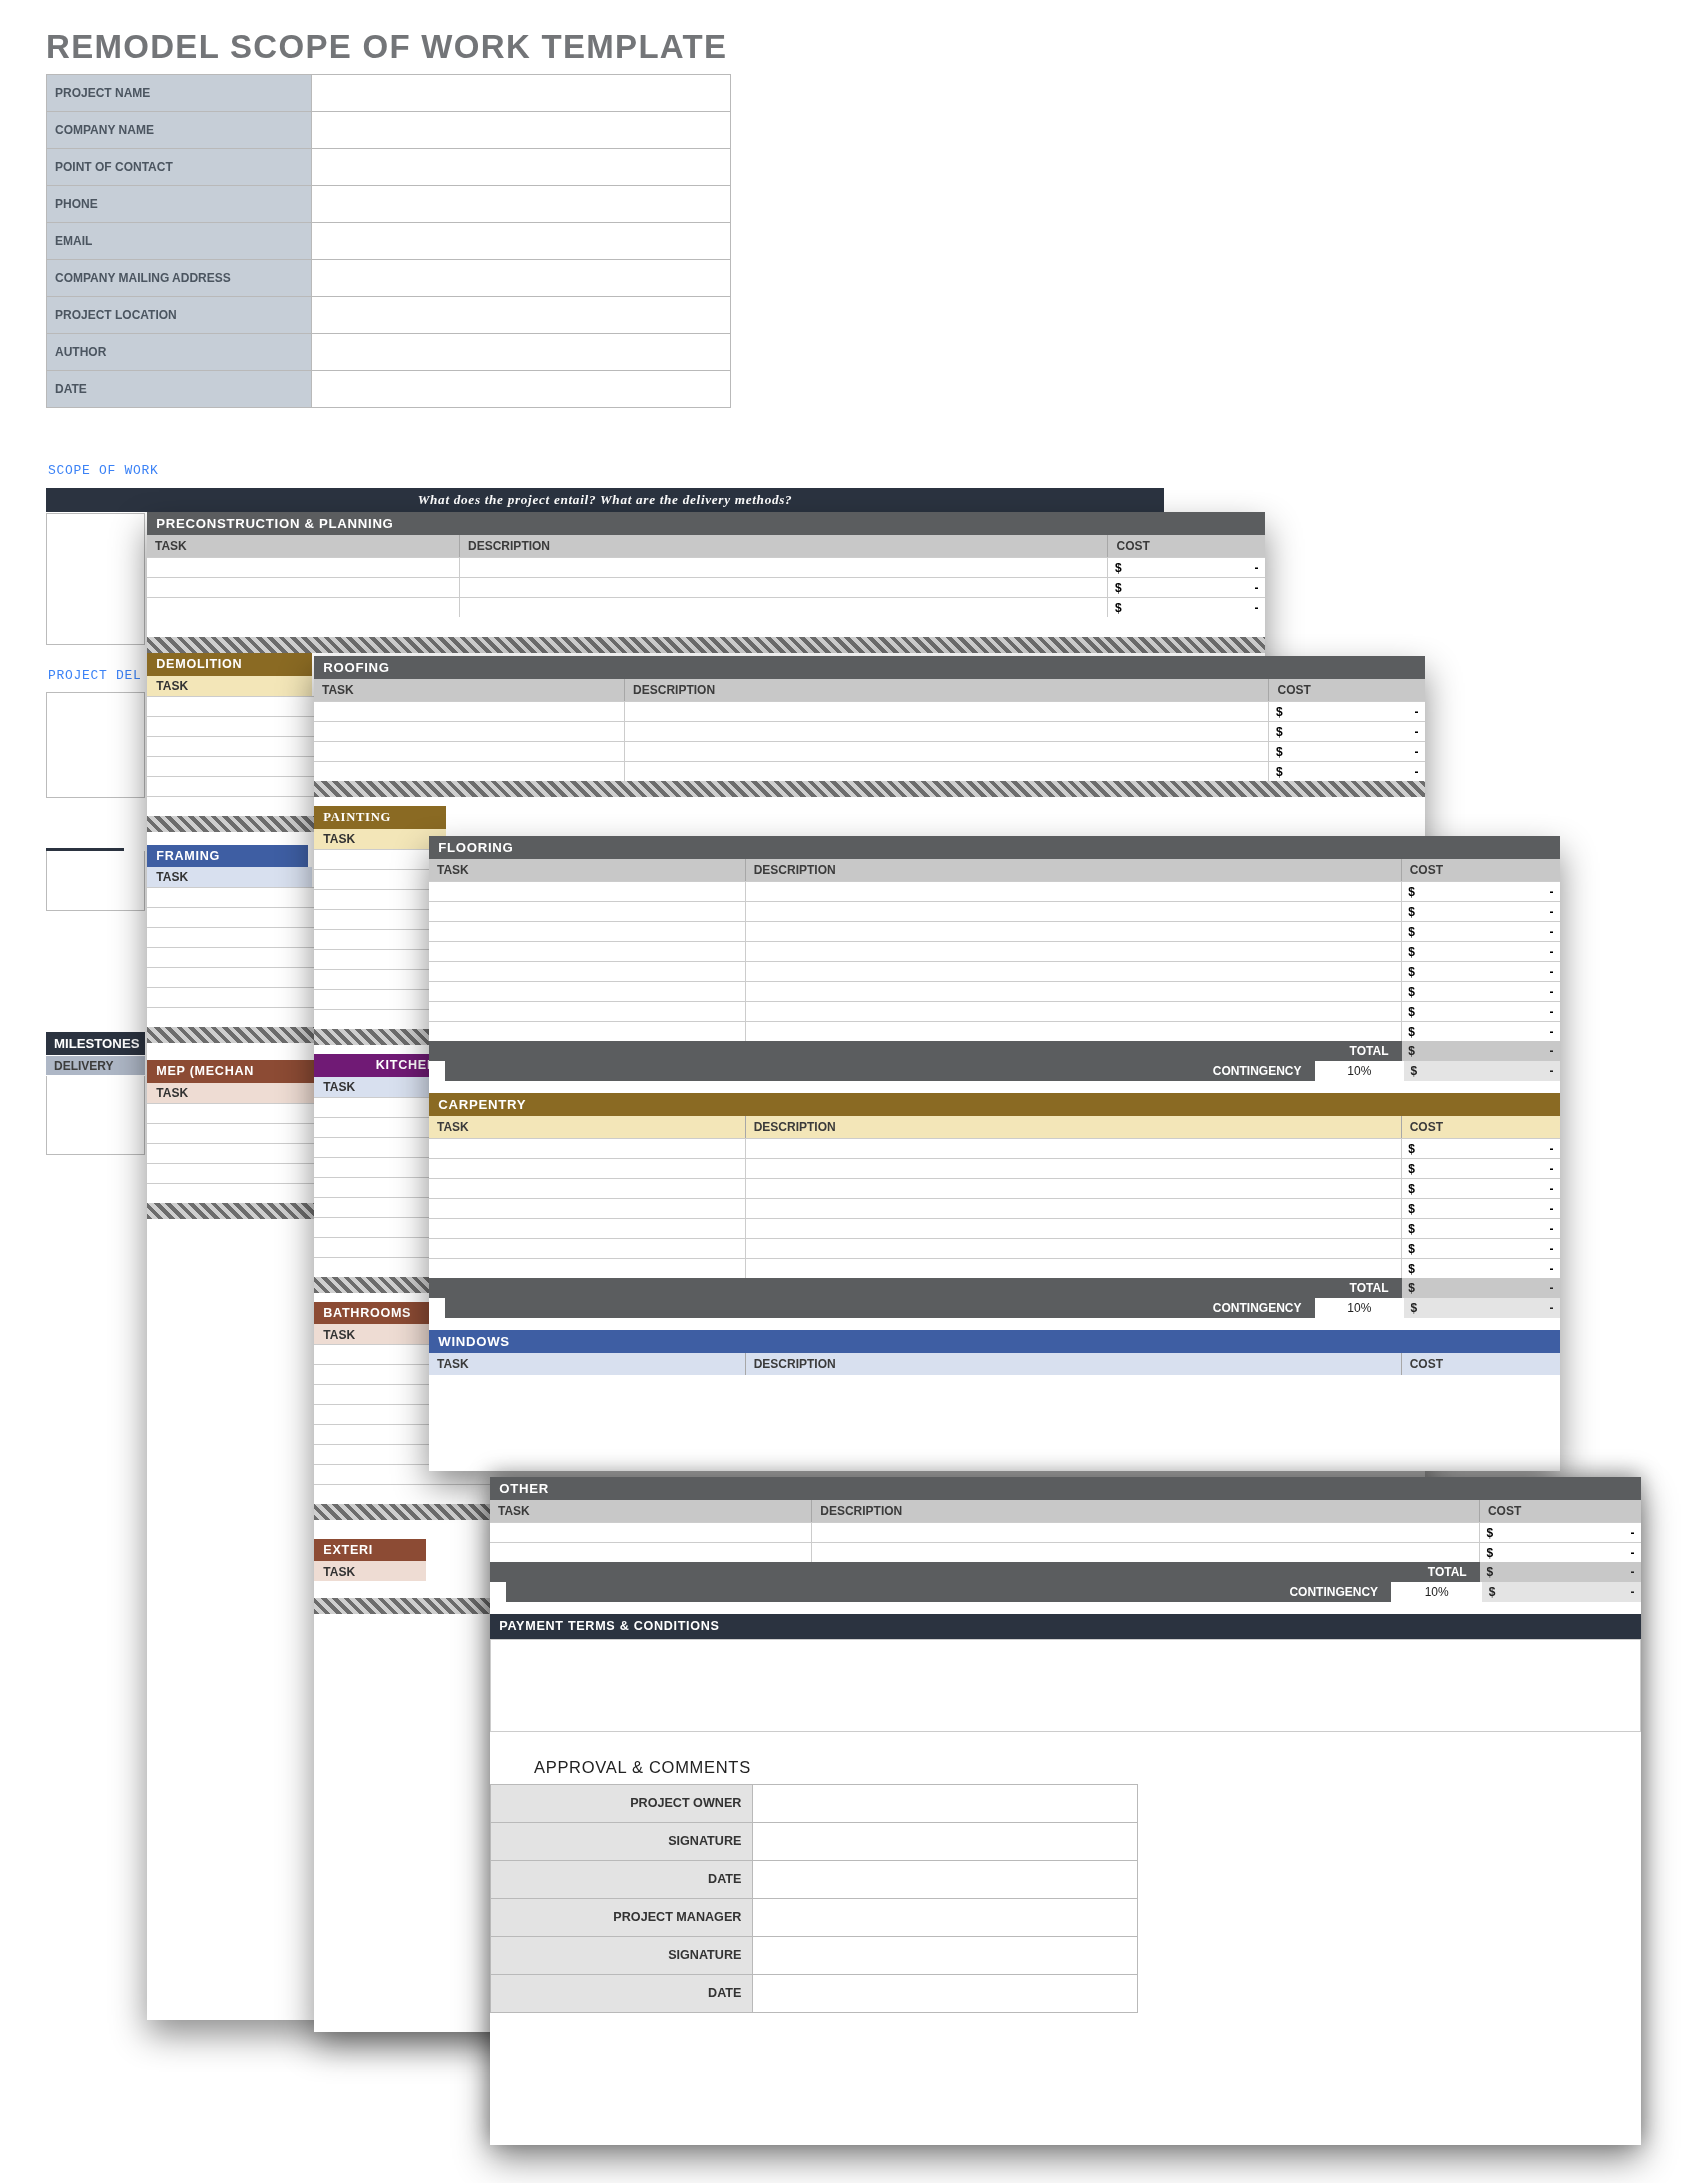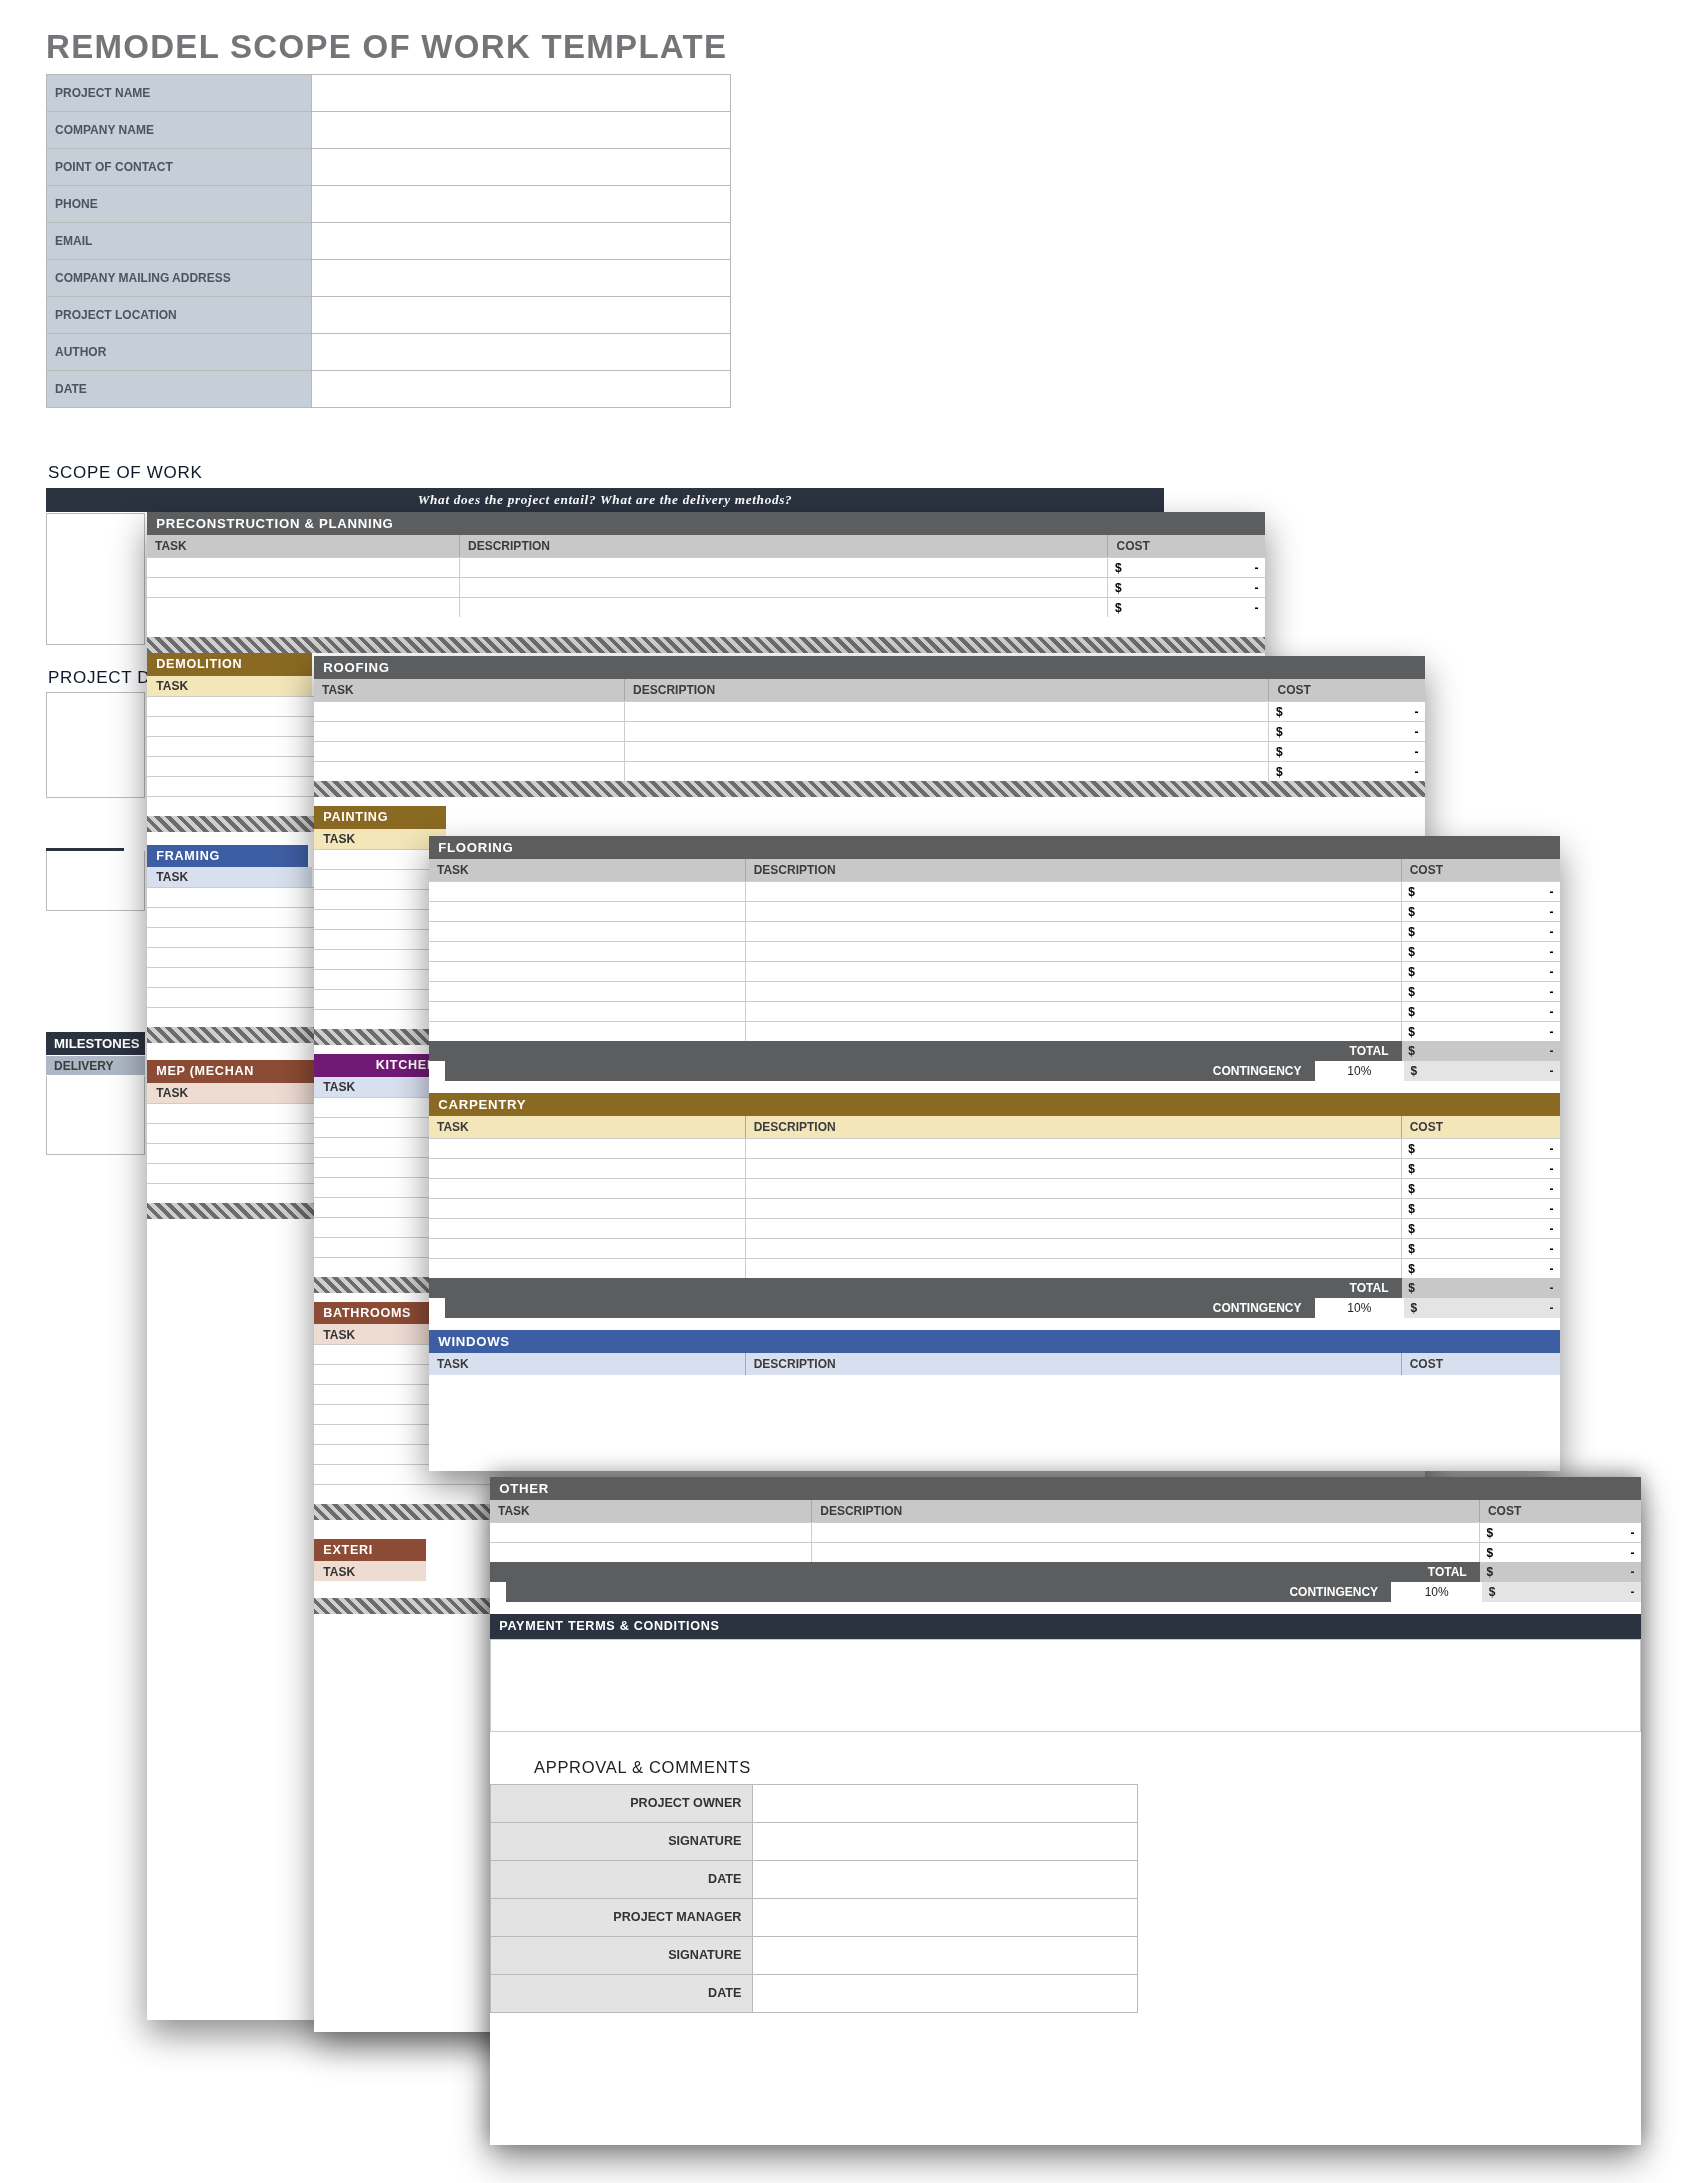--- a/index.html
+++ b/index.html
@@ -32,24 +32,25 @@
     font-size: 12px;
     font-weight: bold;
     color: #4b5560;
     padding: 0 8px;
   }
   .info-table td.label { width: 265px; background: #c6ced7; }
   .info-table td.val   { background: #fff; }
   
   .base-heading {
     position: absolute;
-    font-size: 17px;
+    font-size: 13px;
     font-weight: 400;
-    color: #0f172a;
+    color: #3b82f6;
     letter-spacing: 0.7px;
+    font-family: Liberation Mono, monospace;
   }
   .base-band {
     position: absolute;
     background: #2b3340;
     color: #fff;
     font-size: 13.2px;
     font-weight: bold;
     padding: 4px 8px;
   }
   .base-band.italic { font-style: italic; text-align: center; font-family: cursive; letter-spacing: 0.7px;}
@@ -356,21 +357,21 @@
                    <div class="cost-col cost">
                      <span class="sym">$</span>
           <span class="dash">-</span>
                    </div>
       </div>
     </div>
   <div class="hatched"></div>
 
   <div style="height:9.3px"></div>
   <div class="sub-header">
-    <div class="colored" id="sub-painting" style="width: 132px; background: rgb(138, 106, 35);">PAINTING</div>
+    <div class="colored" id="sub-painting" style="width: 132px; background: rgb(138, 106, 35); font-family: Liberation Serif, serif;">PAINTING</div>
   </div>
   <div class="sub-label" id="sub-painting-task" style="width: 132px; background: rgb(243, 230, 184);">TASK</div>
   <div class="rows" id="l2-paint-rows">
       <div class="row">
         <div style="flex:1"></div>
       </div>
       <div class="row">
         <div style="flex:1"></div>
       </div>
       <div class="row">

